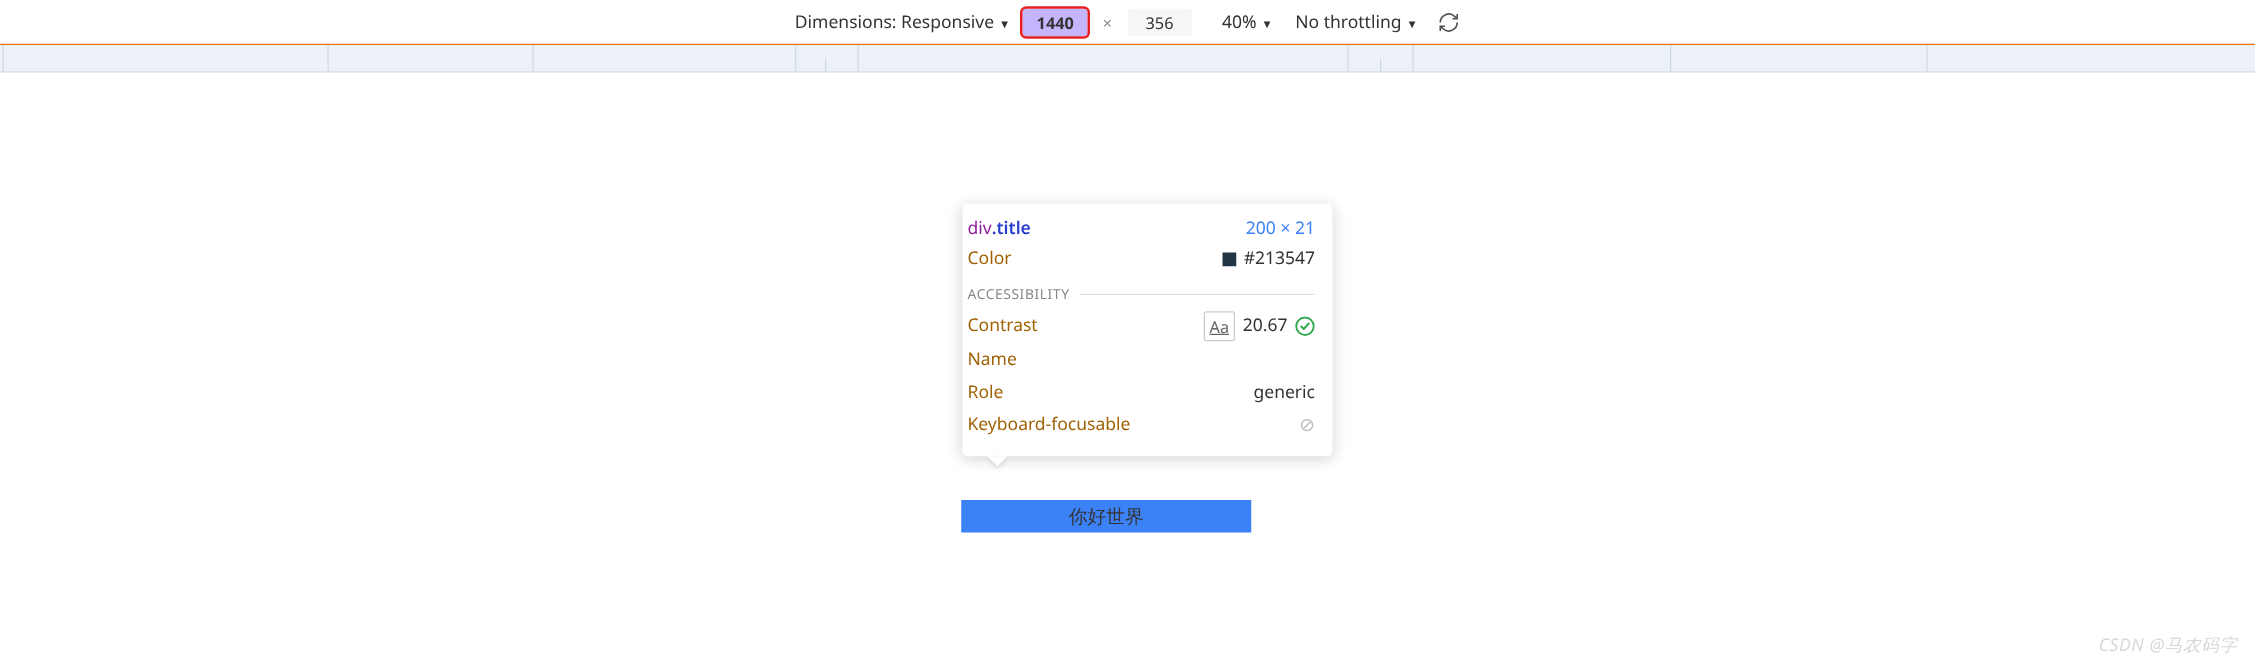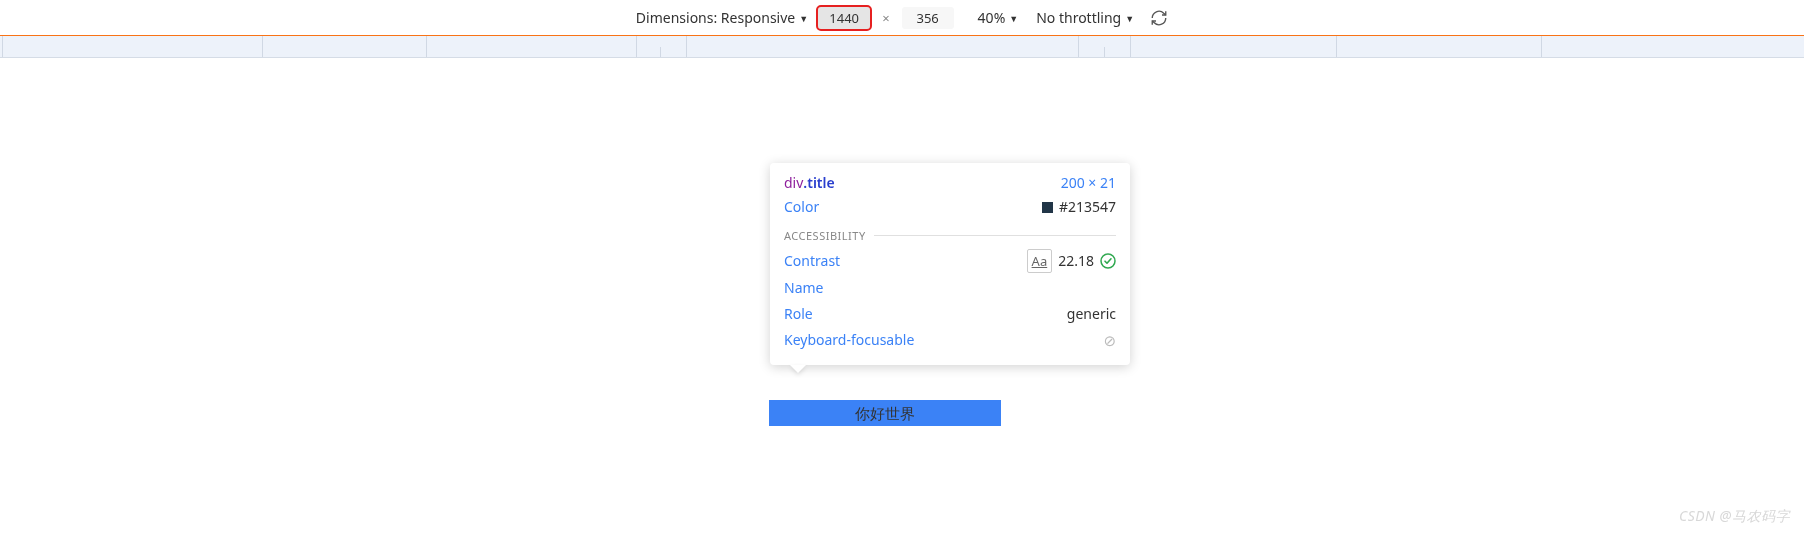--- a/index.html
+++ b/index.html
@@ -49,21 +49,22 @@
       background: #f7f7f7;
       border-radius: 3px;
       text-align: center;
       font-size: 13px;
       color: #333;
       font-family: inherit;
     }
     .dim-input.highlighted {
       outline: 2px solid #e62020;
       outline-offset: 0px;
-      background: #e5e5e5;
+      background: #c4b5fd;
+      font-weight: bold;
     }
     .dim-separator {
       color: #888;
       font-size: 13px;
       margin: 0 2px;
     }
     .rotate-icon {
       width: 18px;
       height: 18px;
       cursor: pointer;
@@ -92,25 +93,25 @@
     }
     .viewport-area {
       position: relative;
       width: 100%;
       background: #ffffff;
     }
     .inspector-tooltip {
       position: absolute;
       left: 770px;
       top: 105px;
-      width: 360px;
+      width: 296px;
       background: #ffffff;
       border-radius: 4px;
       box-shadow: 0 2px 12px rgba(0,0,0,0.18);
-      padding: 10px 14px 12px 14px;
+      padding: 10px 14px 12px 4px;
       font-size: 14px;
       z-index: 10;
     }
     .tooltip-row {
       display: flex;
       justify-content: space-between;
       align-items: center;
       padding: 2px 0;
       line-height: 22px;
     }
@@ -127,21 +128,21 @@
       color: #8e1f9c;
     }
     .class-name {
       color: #2a3fce;
       font-weight: 600;
     }
     .element-size {
       color: #3b82f6;
     }
     .tooltip-label {
-      color: #3b82f6;
+      color: #a16207;
     }
     .tooltip-value {
       color: #333;
       display: flex;
       align-items: center;
       gap: 6px;
     }
     .color-swatch {
       width: 11px;
       height: 11px;
@@ -290,21 +291,21 @@
       </span>
     </div>
 
 
     <div class="section-heading">ACCESSIBILITY</div>
 
     <div class="tooltip-row">
       <span class="tooltip-label">Contrast</span>
       <span class="tooltip-value">
         <span class="aa-badge">Aa</span>
-        <span>22.18</span>
+        <span>20.67</span>
         <span class="check-icon">
           <svg width="16" height="16" viewBox="0 0 16 16">
             <circle cx="8" cy="8" r="7" fill="none" stroke="#2fa84f" stroke-width="1.5"></circle>
             <path d="M5 8.2 L7 10.2 L11 5.8" fill="none" stroke="#2fa84f" stroke-width="1.6" stroke-linecap="round" stroke-linejoin="round"></path>
           </svg>
         </span>
       </span>
     </div>
 
     <div class="tooltip-row">

